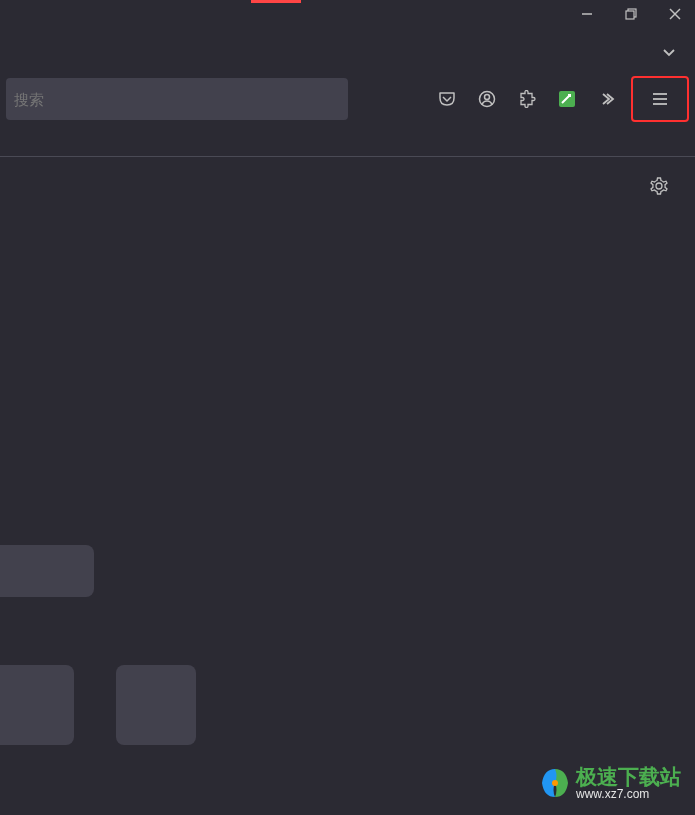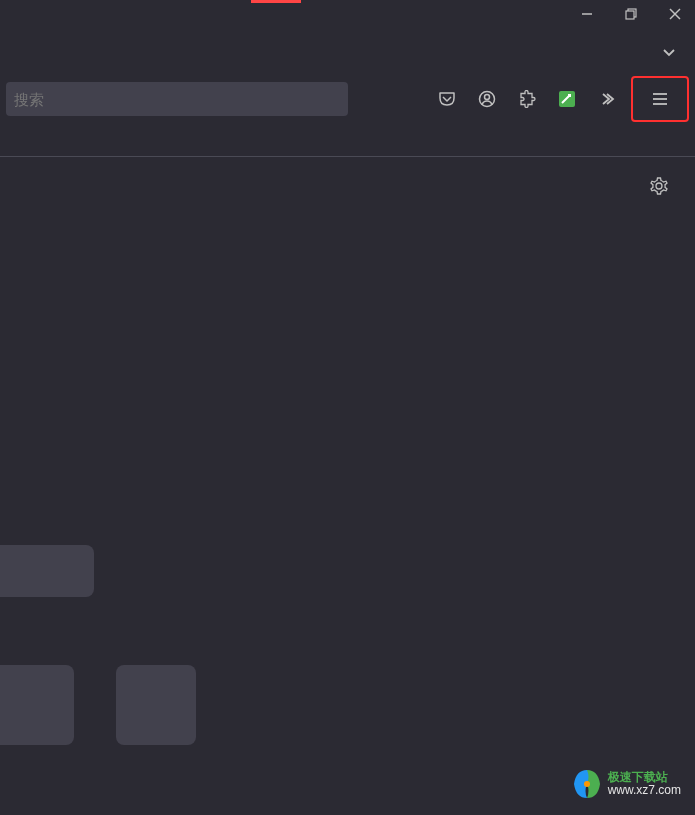--- a/index.html
+++ b/index.html
@@ -58,21 +58,21 @@
     }
     .toolbar {
       height: 46px;
       display: flex;
       align-items: center;
       padding: 0 6px;
       gap: 8px;
     }
     .search-box {
       width: 342px;
-      height: 34px;
+      height: 42px;
       background: #42414d;
       border-radius: 4px;
       color: #c0c0c0;
       font-size: 15px;
       padding: 0 8px;
       display: flex;
       align-items: center;
       border: none;
       outline: none;
     }
@@ -162,21 +162,21 @@
       border-radius: 50%;
       position: relative;
     }
     .watermark-text {
       display: flex;
       flex-direction: column;
       line-height: 1.1;
     }
     .watermark-cn {
       color: #4caf50;
-      font-size: 12px;
+      font-size: 21px;
       font-weight: bold;
     }
     .watermark-url {
       color: #e5e5e5;
       font-size: 12px;
     }
     svg {
       display: block;
     }
   </style>

